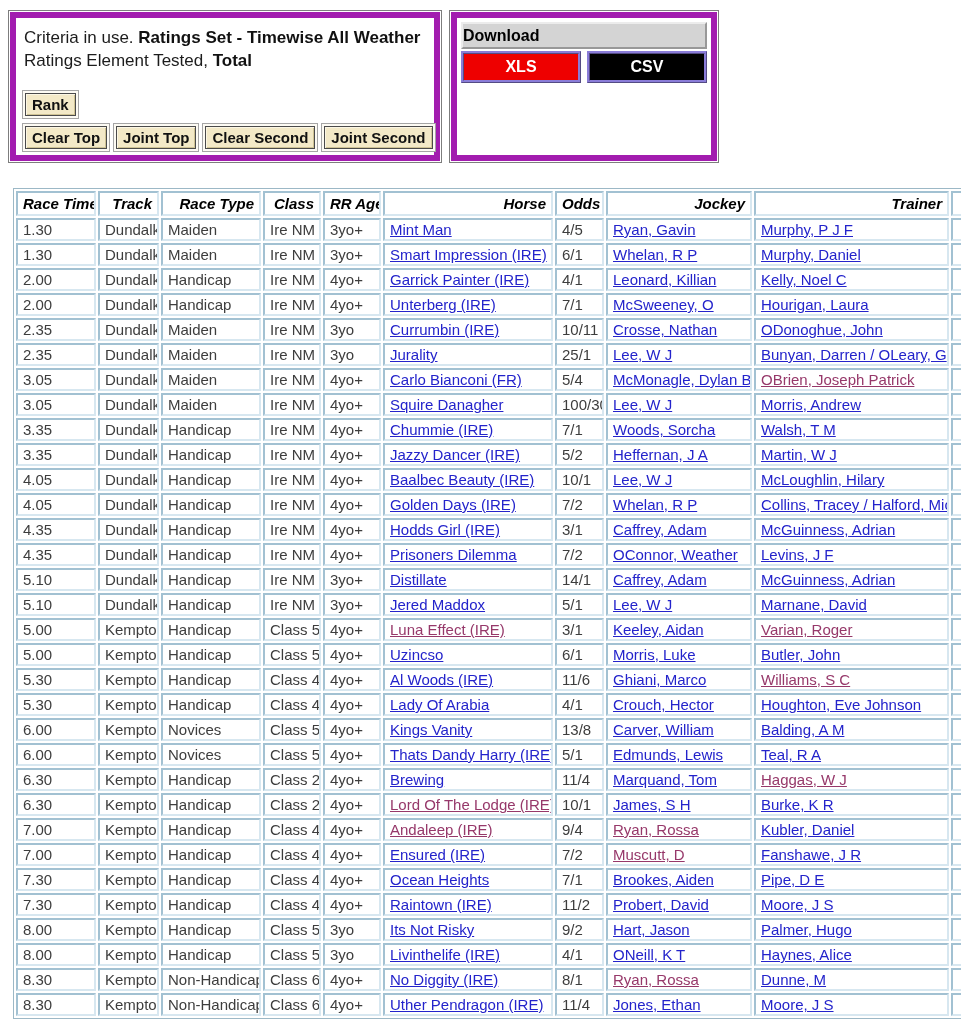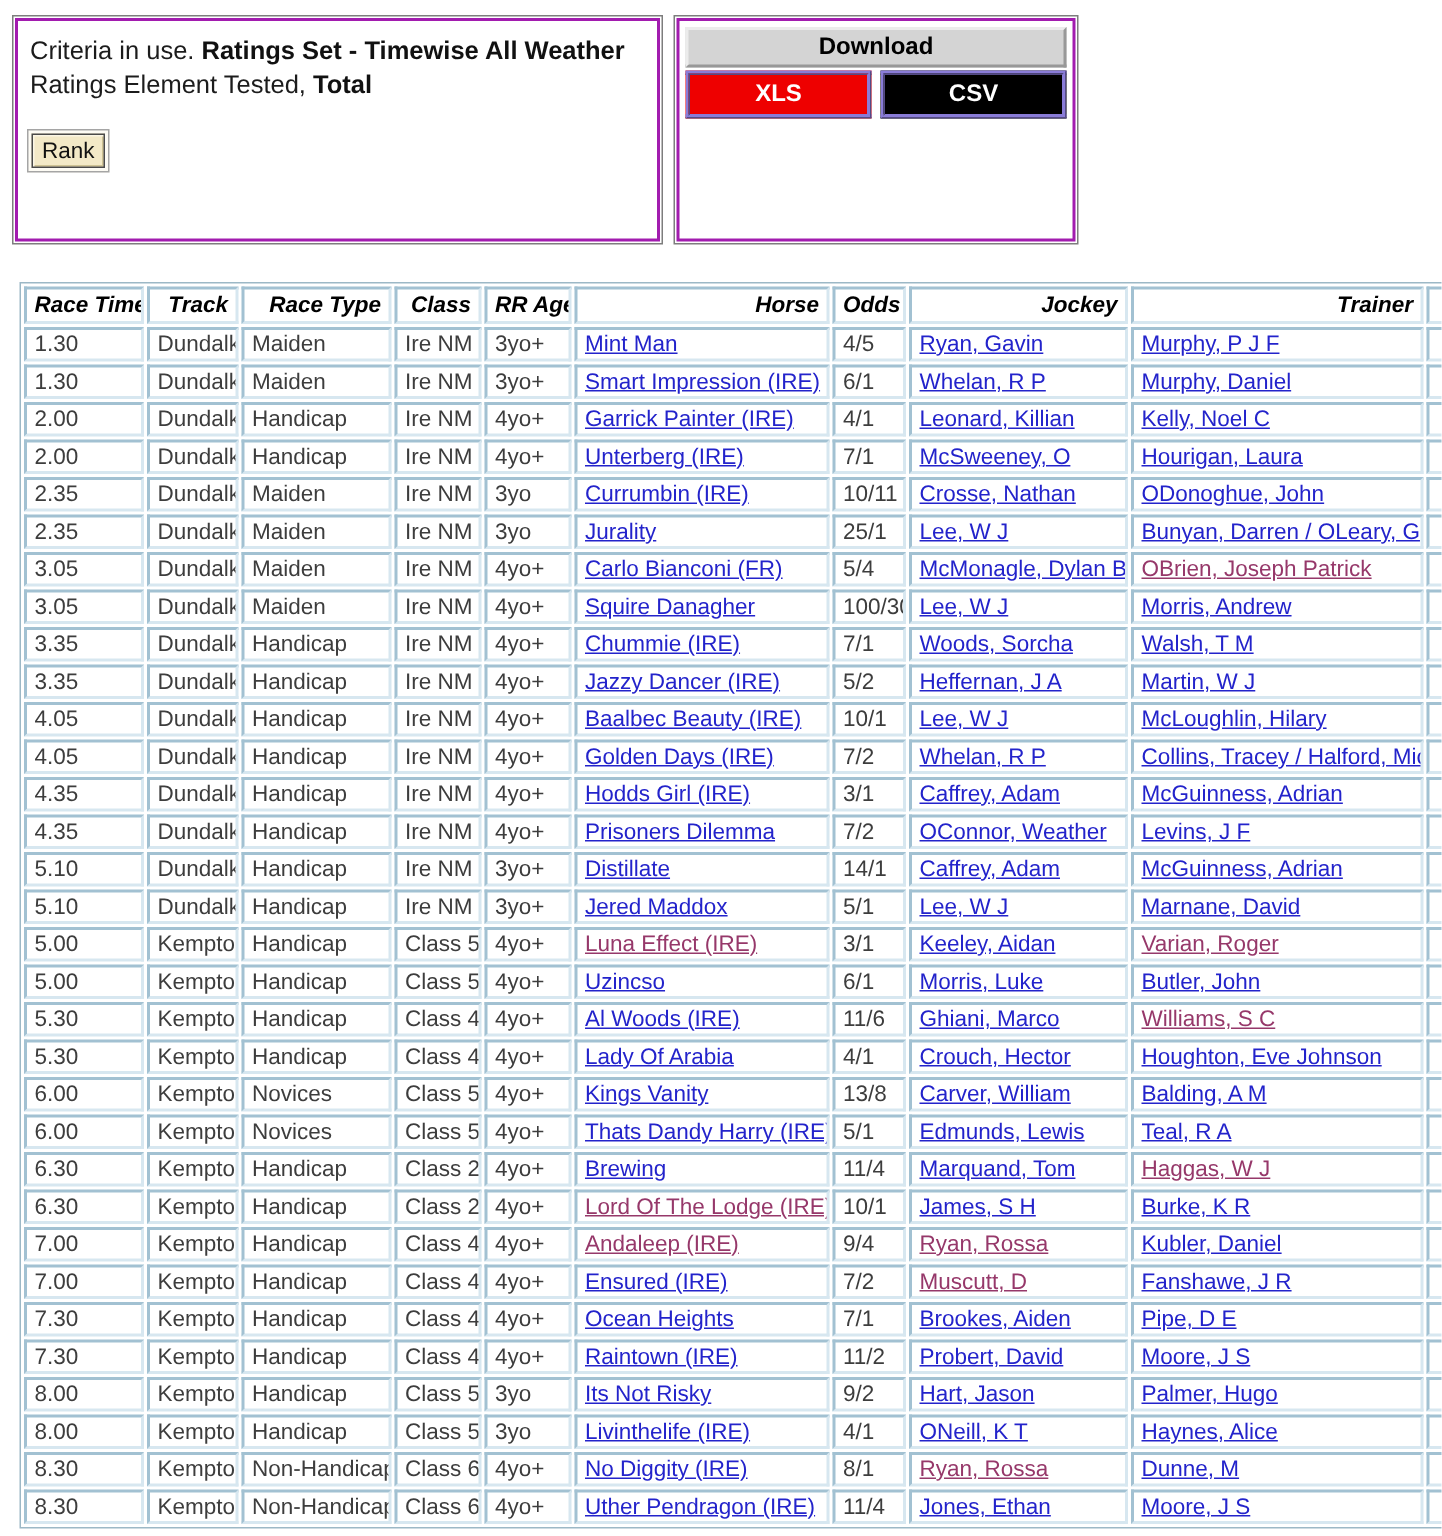--- a/index.html
+++ b/index.html
@@ -12,40 +12,40 @@
   *{box-sizing:border-box;}
   html,body{margin:0;padding:0;}
   body{
     width:961px;height:1024px;overflow:hidden;background:#ffffff;
     font-family:"Liberation Sans","DejaVu Sans",sans-serif;color:#1a1a1a;
   }
 
   
   .top-area{display:flex;align-items:stretch;margin:10px 0 0 8px;}
   .panel-frame{border:1px solid #7d7d7d;background:#fff;padding:1px;}
-  .panel-inner{border:2px solid #a21caf;height:100%;padding:4px 6px;position:relative;}
+  .panel-inner{border:6px solid #a21caf;height:100%;padding:4px 6px;position:relative;}
   .criteria-frame{width:434px;height:153px;}
   .download-frame{width:270px;height:153px;margin-left:7px;}
 
   .criteria-text{margin:4px 2px 0 2px;font-size:17px;line-height:23px;color:#1c1c1c;}
   .criteria-text b{color:#111;}
 
   .rank-row{margin:18px 0 0 0;}
   .action-row{margin:4px 0 0 0;white-space:nowrap;}
   .btn-cell{display:inline-block;border:1px solid #a5a5a5;padding:2px;background:#fdfbf4;margin-right:3px;vertical-align:top;}
   .ui-btn{
-    font-family:inherit;font-weight:normal;font-size:15px;color:#111;
+    font-family:inherit;font-weight:bold;font-size:15px;color:#111;
     background:var(--btn-bg);border:1px solid #4a4a4a;
     box-shadow:inset 1px 1px 0 #fbf6e4, inset -1px -1px 0 #cfc394;
     padding:2px 6px;line-height:17px;cursor:pointer;
   }
 
   .dl-title{
     margin:2px;background:#d4d4d4;border:2px outset #ececec;
-    text-align:center;font-weight:bold;font-size:16px;color:#000;
+    text-align:left;font-weight:bold;font-size:16px;color:#000;
     padding:2px 0;line-height:19px;
   }
   .dl-btn-row{display:flex;margin:2px;gap:6px;}
   .dl-btn{
     flex:1;display:block;text-align:center;text-decoration:none;
     font-weight:bold;font-size:16px;line-height:20px;color:#fff;
     padding:3px 0;border:3px ridge #8a7cd8;cursor:pointer;
   }
   .dl-xls{background:var(--xls,#ee0000);}
   .dl-csv{background:var(--csv,#000000);}
@@ -70,20 +70,23 @@
 </head>
 <body>
 
 <div class="top-area">
 
   <div class="panel-frame criteria-frame">
     <div class="panel-inner">
       <p class="criteria-text"><span>Criteria in use. </span><b>Ratings Set - Timewise All Weather</b><br><span>Ratings Element Tested, </span><b>Total</b></p>
       <div class="rank-row">
         <span class="btn-cell"><button class="ui-btn">Rank</button></span>
+      </div>
+      <div class="action-row">
+        <span class="btn-cell"><button class="ui-btn">Clear Top</button></span><span class="btn-cell"><button class="ui-btn">Joint Top</button></span><span class="btn-cell"><button class="ui-btn">Clear Second</button></span><span class="btn-cell"><button class="ui-btn">Joint Second</button></span>
       </div>
     </div>
   </div>
 
   <div class="panel-frame download-frame">
     <div class="panel-inner" style="padding:2px;">
       <div class="dl-title">Download</div>
       <div class="dl-btn-row">
         <a class="dl-btn dl-xls">XLS</a>
         <a class="dl-btn dl-csv">CSV</a>

